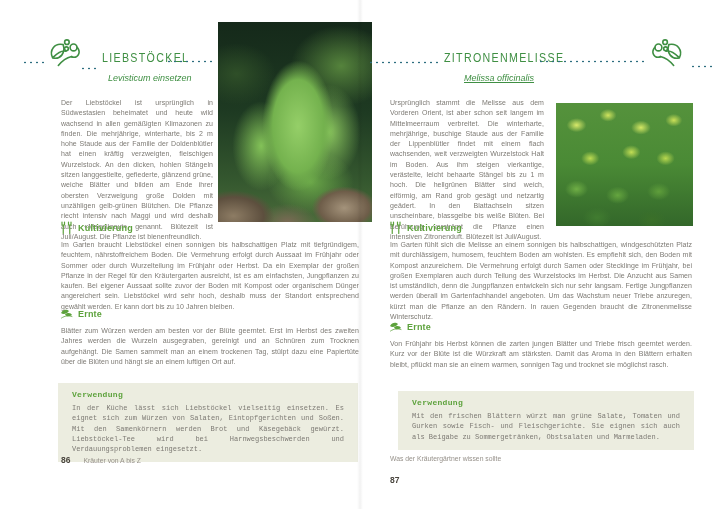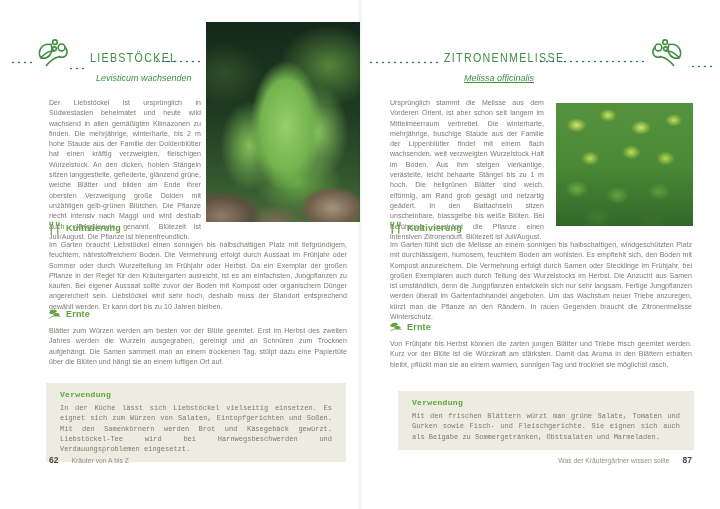--- a/index.html
+++ b/index.html
@@ -3,21 +3,21 @@
 <meta charset="utf-8">
 <style>
   html,body{margin:0;padding:0;}
   body{
     width:720px;height:509px;background:#ffffff;position:relative;overflow:hidden;
     font-family:"Liberation Sans","DejaVu Sans",sans-serif;
     -webkit-font-smoothing:antialiased;
   }
   .spread{position:absolute;left:0;top:0;width:720px;height:509px;}
   .page{position:absolute;top:0;width:360px;height:509px;}
-  .page.left{left:4px;padding-left:16px;}
+  .page.left{left:16px;padding-left:16px;}
   .page.right{left:360px;}
   .gutter{position:absolute;left:357px;top:0;width:6px;height:509px;
     background:linear-gradient(90deg,rgba(0,0,0,0) 0%,rgba(0,0,0,0.05) 50%,rgba(0,0,0,0) 100%);}
 
   
   .dots{position:absolute;height:3px;
     background-image:radial-gradient(circle,#2d6e80 0.9px,rgba(0,0,0,0) 1.15px);
     background-size:6px 3px;background-repeat:repeat-x;background-position:0 50%;}
 
   
@@ -70,21 +70,21 @@
   .sec-head .sicon svg{width:100%;height:100%;}
   .sec-label{color:#5da23c;font-size:9px;font-weight:bold;letter-spacing:0.2px;}
 
   .use-box{position:absolute;background:#ecede0;padding:7px 14px 8px 14px;box-sizing:border-box;font-family:Liberation Mono, monospace;}
   .use-head{color:#5da23c;font-size:8px;font-weight:bold;letter-spacing:0.3px;margin:0 0 4px 0;}
   .use-text{margin:0;color:#7d7a74;font-size:7px;line-height:10.3px;text-align:justify;}
 
   .footer{position:absolute;display:flex;align-items:baseline;gap:13px;}
   .footer .pagenum{color:#4a463f;font-size:8.5px;font-weight:bold;}
   .footer .foottext{color:#96918a;font-size:6.8px;}
-  .footer.right{justify-content:flex-end;}
+  .footer.right{justify-content:flex-end;flex-direction:column;}
 </style>
 </head>
 <body>
 
 <div class="spread">
 
   <div class="page left">
 
     <div class="dots" style="left:6px;top:61px;width:26px;"></div>
 
@@ -97,21 +97,21 @@
         <circle cx="21.5" cy="13.5" r="2"></circle>
         <path d="M27 22 C34 24,37 17,33 12"></path>
         <path d="M13 31 C17 26,21 23,27 21.5"></path>
       </svg>
     </div>
 
     <div class="dots" style="left:64px;top:67px;width:20px;"></div>
 
     <h1 class="title">LIEBSTÖCKEL</h1>
     <style>.page.left .title{left:86px;top:50px;}</style>
-    <div class="latin" style="left:92px;top:73px;">Levisticum wachsenden</div>
+    <div class="latin" style="left:92px;top:73px;">Levisticum einsetzen</div>
 
     <div class="dots" style="left:150px;top:60px;width:50px;"></div>
 
     <div class="photo photo-lovage" style="left:202px;top:22px;width:154px;height:200px;"></div>
 
     <p class="intro" style="left:45px;top:98px;width:152px;">Der Liebstöckel ist ursprünglich in Südwestasien beheimatet und heute wild wachsend in allen gemäßigten Klimazonen zu finden. Die mehrjährige, winterharte, bis 2 m hohe Staude aus der Familie der Doldenblütler hat einen kräftig verzweigten, fleischigen Wurzelstock. An den dicken, hohlen Stängeln sitzen langgestielte, gefiederte, glänzend grüne, weiche Blätter und bilden am Ende ihrer obersten Verzweigung große Dolden mit unzähligen gelb-grünen Blütchen. Die Pflanze riecht intensiv nach Maggi und wird deshalb auch «Maggikraut» genannt. Blütezeit ist Juli/August. Die Pflanze ist bienenfreundlich.</p>
 
     <div class="sec-head" style="left:44px;top:221px;">
       <span class="sicon">
         <svg viewBox="0 0 26 28" fill="none" stroke="#5da23c" stroke-width="2.4" stroke-linecap="round">
@@ -136,21 +136,21 @@
       <span class="sec-label">Ernte</span>
     </div>
     <p class="body-text" style="left:45px;top:326px;width:298px;">Blätter zum Würzen werden am besten vor der Blüte geerntet. Erst im Herbst des zweiten Jahres werden die Wurzeln ausgegraben, gereinigt und an Schnüren zum Trocknen aufgehängt. Die Samen sammelt man an einem trockenen Tag, stülpt dazu eine Papiertüte über die Blüten und hängt sie an einem luftigen Ort auf.</p>
 
     <div class="use-box" style="left:42px;top:383px;width:300px;min-height:56px;">
       <div class="use-head">Verwendung</div>
       <p class="use-text">In der Küche lässt sich Liebstöckel vielseitig einsetzen. Es eignet sich zum Würzen von Salaten, Eintopfgerichten und Soßen. Mit den Samenkörnern werden Brot und Käsegebäck gewürzt. Liebstöckel-Tee wird bei Harnwegsbeschwerden und Verdauungsproblemen eingesetzt.</p>
     </div>
 
     <div class="footer" style="left:45px;top:455px;">
-      <span class="pagenum">62</span>
+      <span class="pagenum">86</span>
       <span class="foottext">Kräuter von A bis Z</span>
     </div>
   </div>
 
   <div class="page right">
 
     <div class="dots" style="left:8px;top:61px;width:72px;"></div>
 
     <h1 class="title" style="left:84px;top:50px;">ZITRONENMELISSE</h1>
     <div class="latin" style="left:104px;top:73px;text-decoration:underline;">Melissa officinalis</div>

